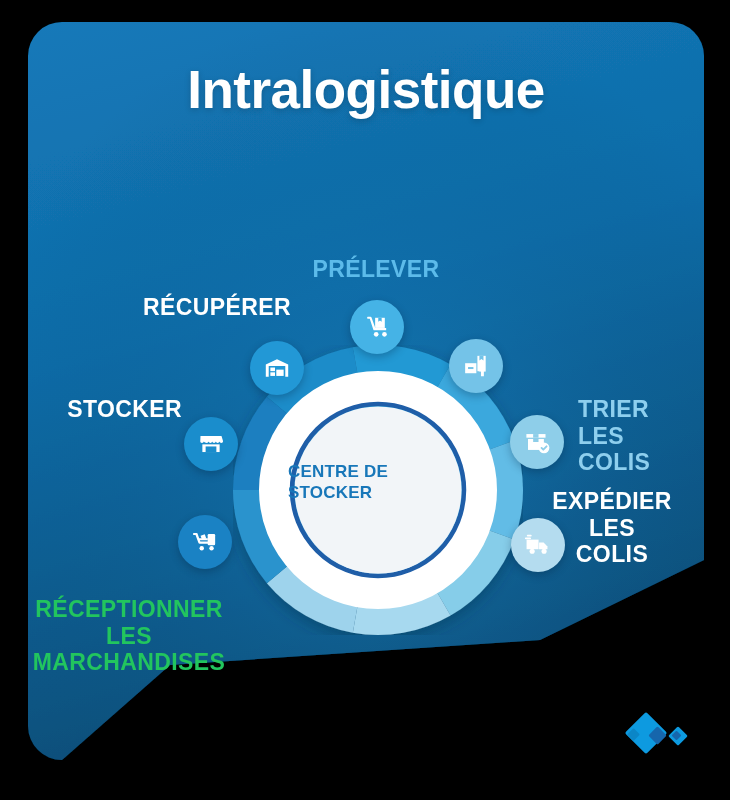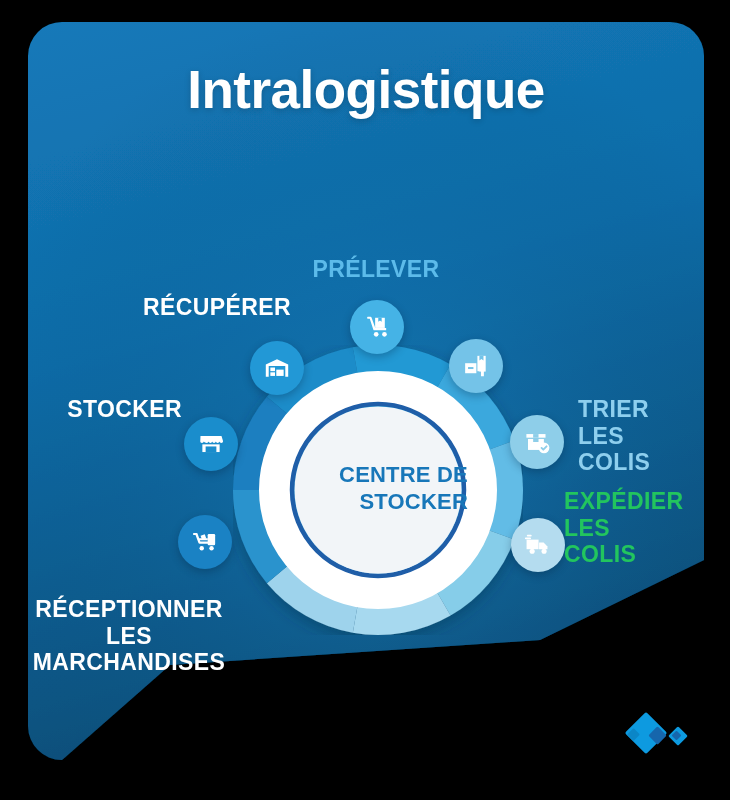--- a/index.html
+++ b/index.html
@@ -22,22 +22,22 @@
     text-shadow:0 2px 6px rgba(0,0,0,.18);
   }
   .title-l{display:block;}
 
   
   .wheel{position:absolute;left:233px;top:345px;width:290px;height:290px;}
   .wheel svg{display:block;}
 
   .center-text{
     position:absolute;left:288px;top:462px;width:180px;
-    text-align:right;color:#1877b9;font-weight:bold;
-    font-size:22px;line-height:1.22;letter-spacing:.2px;
+    text-align:left;color:#1877b9;font-weight:bold;
+    font-size:17px;line-height:1.22;letter-spacing:.2px;
   }
   .center-text span{display:block;white-space:nowrap;}
 
   
   .bubble{
     position:absolute;width:54px;height:54px;border-radius:50%;
     display:flex;align-items:center;justify-content:center;
     box-shadow:0 3px 8px rgba(0,20,45,.28);
   }
   .bubble svg{display:block;}
@@ -216,25 +216,25 @@
 
   <div class="olabel r" style="left:101px;top:294px;width:190px;color:#ffffff;">RÉCUPÉRER</div>
 
 
   <div class="olabel r" style="left:30px;top:396px;width:152px;color:#ffffff;">STOCKER</div>
 
   <div class="olabel l" style="left:578px;top:372px;width:120px;color:#8ecfee;margin-top:24px;">TRIER
 LES
 COLIS</div>
 
-  <div class="olabel l" style="left:564px;top:488px;width:136px;color:#22c55e;">EXPÉDIER
+  <div class="olabel l" style="left:544px;top:488px;width:136px;color:#ffffff;text-align:center;">EXPÉDIER
 LES
 COLIS</div>
 
-  <div class="olabel c" style="left:18px;top:596px;width:222px;color:#ffffff;">RÉCEPTIONNER
+  <div class="olabel c" style="left:18px;top:596px;width:222px;color:#22c55e;">RÉCEPTIONNER
 LES MARCHANDISES</div>
 
   <div class="logo">
     <svg width="72" height="48" viewBox="0 0 72 48">
       <g>
         <rect x="6" y="6" width="30" height="30" rx="2" transform="rotate(45 21 21)" fill="#0d9ae0"></rect>
         <rect x="26" y="17" width="13" height="13" rx="1.5" transform="rotate(45 32.5 23.5)" fill="#1666ac"></rect>
         <rect x="4" y="18" width="9" height="9" rx="1" transform="rotate(45 8.5 22.5)" fill="#0b86c7"></rect>
         <rect x="46" y="17" width="14" height="14" rx="1.5" transform="rotate(45 53 24)" fill="#0d9ae0"></rect>
         <rect x="48" y="20" width="7" height="7" rx="1" transform="rotate(45 51.5 23.5)" fill="#1666ac"></rect>

